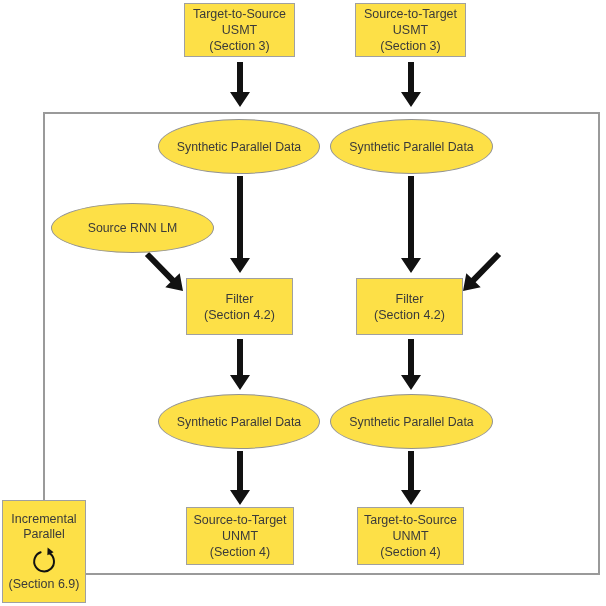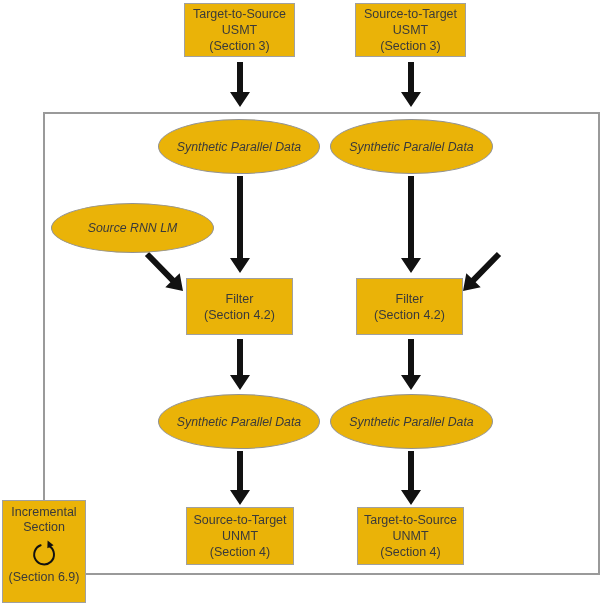--- a/index.html
+++ b/index.html
@@ -6,26 +6,26 @@
   #canvas{
     position:relative;width:606px;height:606px;background:#ffffff;overflow:hidden;
     font-family:"Liberation Sans", sans-serif;color:#3a3a3a;
   }
   .frame{
     position:absolute;left:43px;top:112px;width:557px;height:463px;
     border:2px solid #9a9a9a;box-sizing:border-box;background:transparent;
   }
   svg.arrows{position:absolute;left:0;top:0;width:606px;height:606px;pointer-events:none;}
   .node{position:absolute;display:flex;flex-direction:column;align-items:center;justify-content:center;
-        text-align:center;box-sizing:border-box;background:#eab308;}
+        text-align:center;box-sizing:border-box;background:#fde047;}
   .box{border:1.5px solid #a0a0a0;}
-  .ellipse{border:1.5px solid #929292;border-radius:50%;font-style:italic;}
+  .ellipse{border:1.5px solid #929292;border-radius:50%;}
   .node span{display:block;font-size:12.5px;line-height:16px;white-space:nowrap;}
   .ellipse span{font-size:12.3px;}
-  .inc{border:1.5px solid #a0a0a0;justify-content:flex-start;padding:4px 0 3px 0;}
+  .inc{border:1.5px solid #a0a0a0;justify-content:center;padding:4px 0 3px 0;}
   .inc .toplines span{line-height:15px;}
   .inc svg{display:block;margin:2px auto 0 auto;}
 </style>
 </head>
 <body>
 
 <div id="canvas">
 
   <div class="frame"></div>
 
@@ -89,21 +89,21 @@
   </div>
   <div class="node box" style="left:357px;top:507px;width:107px;height:58px;">
     <span>Target-to-Source</span>
     <span>UNMT</span>
     <span>(Section 4)</span>
   </div>
 
   <div class="node box inc" style="left:2px;top:500px;width:84px;height:103px;">
     <div class="toplines">
       <span>Incremental</span>
-      <span>Section</span>
+      <span>Parallel</span>
     </div>
     <svg width="34" height="32" viewBox="0 0 44 42">
       <path d="M 17.6 10.8 A 13 13 0 1 0 29.5 12.3" fill="none" stroke="#111111" stroke-width="2.6" stroke-linecap="round"></path>
       <polygon points="0,-4.5 9,0 0,4.5" fill="#111111" transform="translate(30.5,12.8) rotate(-115)"></polygon>
     </svg>
     <span>(Section 6.9)</span>
   </div>
 
 </div>
 

